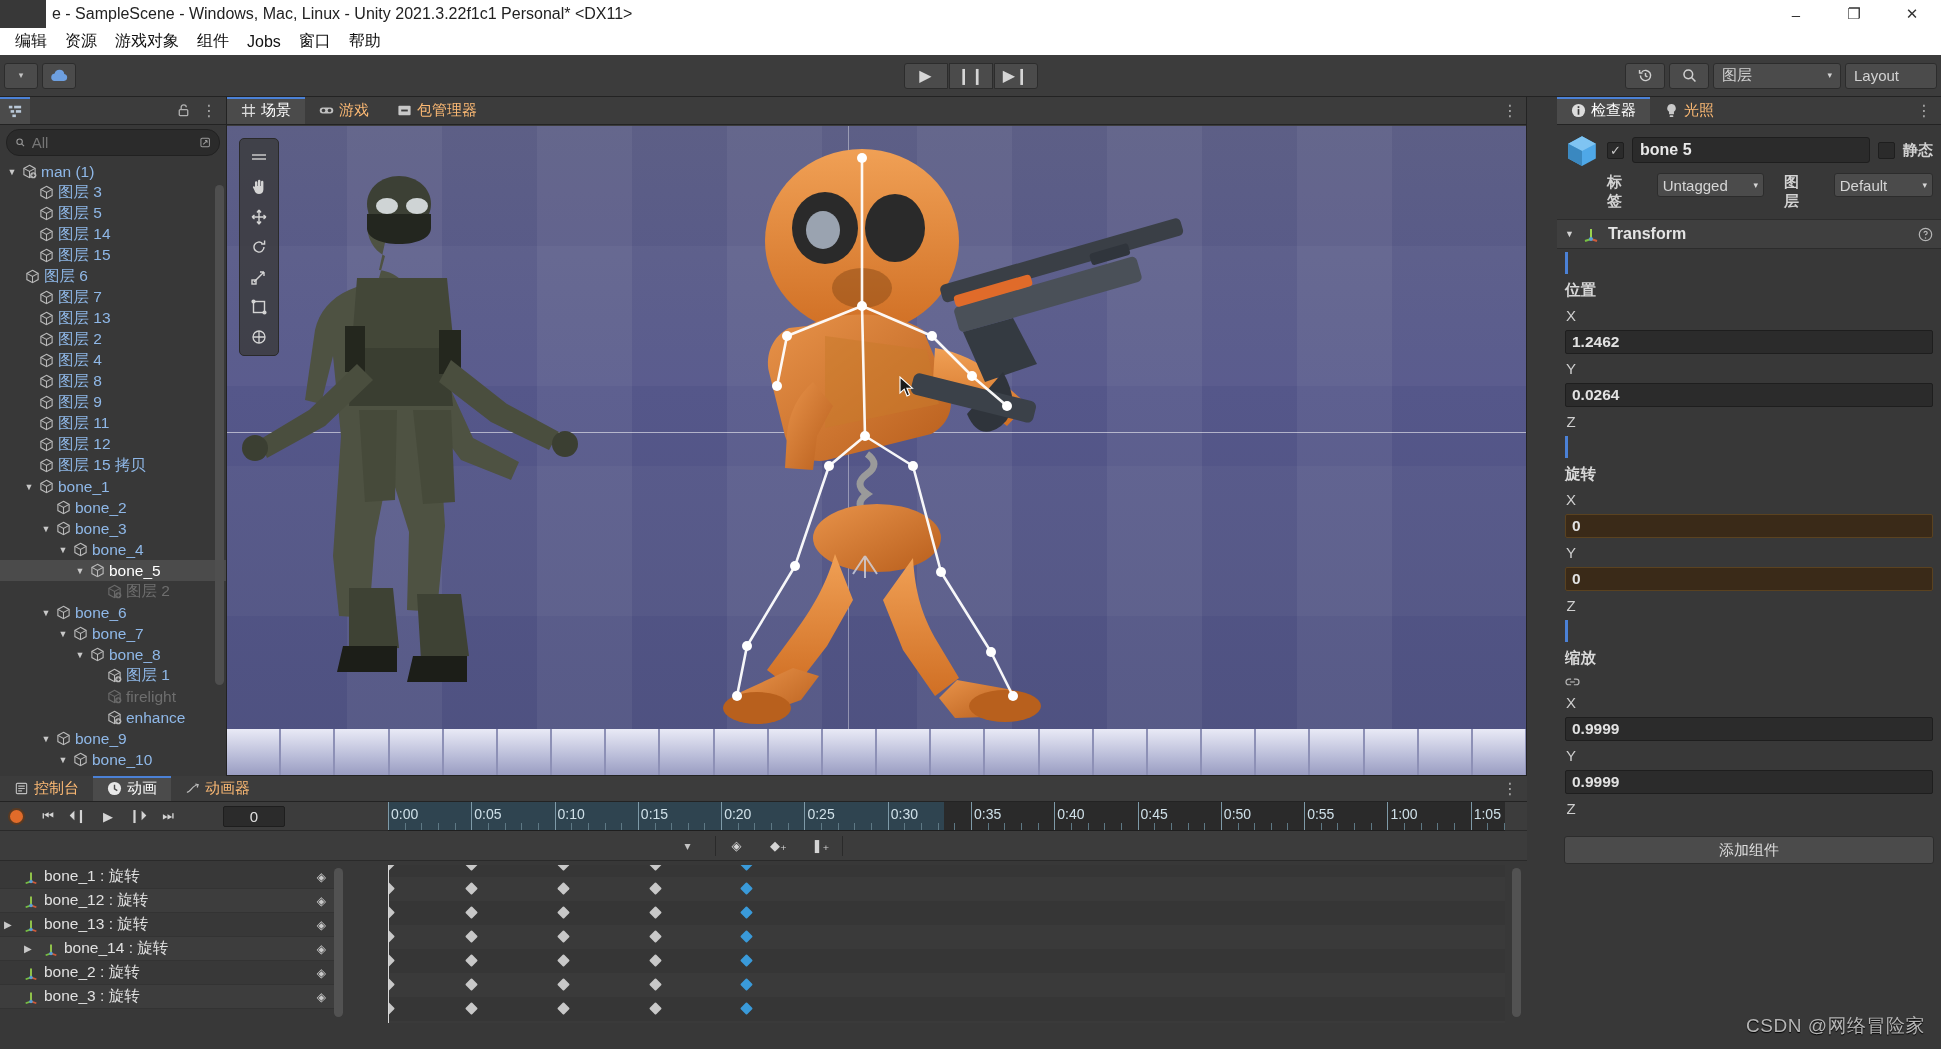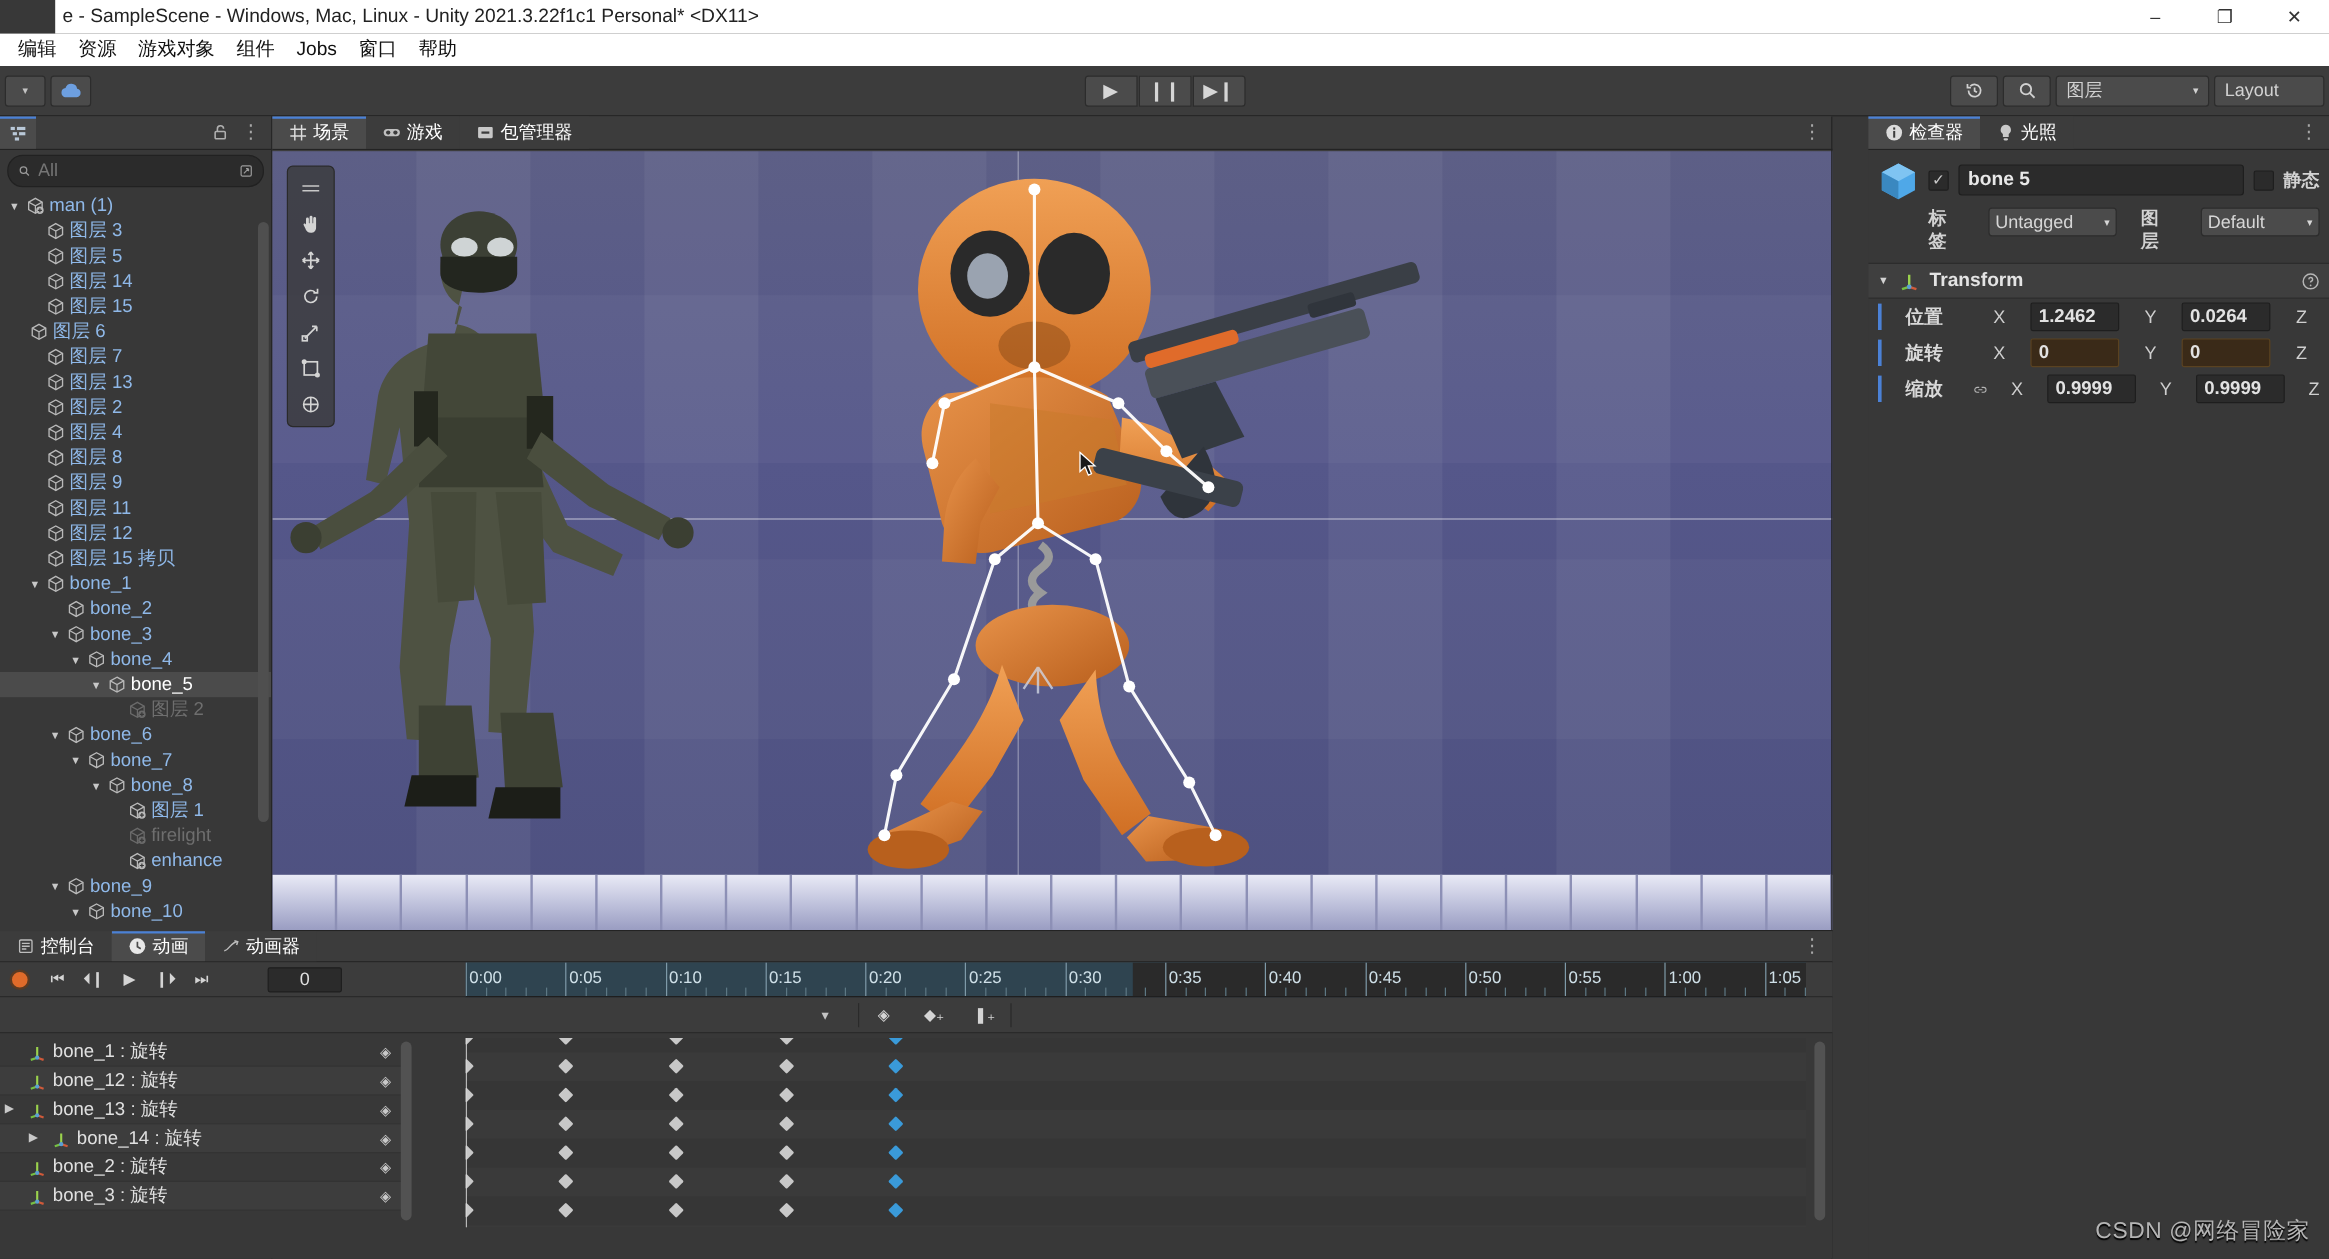--- a/index.html
+++ b/index.html
@@ -62,21 +62,21 @@
   .workspace{ position:absolute; left:0; top:97px; right:0; bottom:0; }
 
   
   .panel{ position:absolute; background:#383838; }
   .panel-tabs{
     height:28px; background:#3c3c3c; display:flex; align-items:stretch;
     border-bottom:1px solid #232323; position:relative;
   }
   .ptab{
     display:flex; align-items:center; gap:5px; padding:0 14px;
-    font-size:15px; color:#ffffff; background:#3c3c3c;
+    font-size:15px; color:#fdba74; background:#3c3c3c;
   }
   .ptab.active{ background:#4b4b4b; color:#ffffff; box-shadow: inset 0 2px 0 #4b81d6; }
   .ptab .ic{ width:15px; height:15px; display:inline-block; }
   .panel-menu{
     margin-left:auto; display:flex; align-items:center; gap:10px; padding-right:8px; color:#a8a8a8;
   }
 
   
   #hierarchy{ left:0; top:0; width:226px; bottom:0; background:#383838; }
   .h-search{
@@ -159,21 +159,21 @@
   .drop{
     height:24px; background:#4b4b4b; border:1px solid #2c2c2c; border-radius:3px;
     display:flex; align-items:center; justify-content:space-between; gap:6px;
     padding:0 5px; color:#d6d6d6; font-size:15px;
   }
   .comp-head{
     height:30px; background:#3f3f3f; border-top:1px solid #2c2c2c; border-bottom:1px solid #2c2c2c;
     display:flex; align-items:center; gap:8px; padding:0 8px; position:relative;
   }
   .comp-head .title{ font-weight:bold; color:#e4e4e4; font-size:16px; }
-  .tr-row{ display:flex; align-items:center; gap:20px; padding:3px 8px; font-size:15.5px; }
+  .tr-row{ display:flex; gap:6px; padding:3px 8px; font-size:15.5px;flex-direction:column; }
   .tr-lbl{ width:52px; font-weight:bold; color:#d8d8d8; }
   .vfield{
     height:24px; background:#2b2b2b; border:1px solid #1e1e1e; border-radius:2px;
     display:flex; align-items:center; padding:0 6px; min-width:74px; color:#e2e2e2; font-weight:bold;
     overflow:hidden; white-space:nowrap;
   }
   .vfield.anim{ background:#3a2a18; border-color:#5a4220; }
   .axis{ color:#cfcfcf; font-size:15px; width:12px; text-align:center; }
   .addcomp{
     margin:16px auto 0 auto; width:370px; height:28px; background:#4b4b4b;
@@ -992,20 +992,21 @@
           <path d="M6.5 4.5H4a3 3 0 0 0 0 6h2.5M9.5 4.5H12a3 3 0 0 1 0 6H9.5"></path>
           <path d="M5.5 7.5h5"></path>
         </svg>
       <span class="axis">X</span>
       <div class="vfield">0.9999</div>
       <span class="axis">Y</span>
       <div class="vfield">0.9999</div>
       <span class="axis">Z</span>
     </div>
 
+    <div class="addcomp">添加组件</div>
   </div>
 
   <div class="panel" id="animation">
     <div class="panel-tabs" style="height:26px">
       <div class="ptab">
         <svg class="ic" viewBox="0 0 16 16" fill="none" stroke="#bdbdbd" stroke-width="1.2">
             <rect x="2.5" y="2.5" width="11" height="11" rx="1"></rect>
             <path d="M4.5 5.5h7M4.5 8h7M4.5 10.5h4"></path>
           </svg>
         <span>控制台</span>

